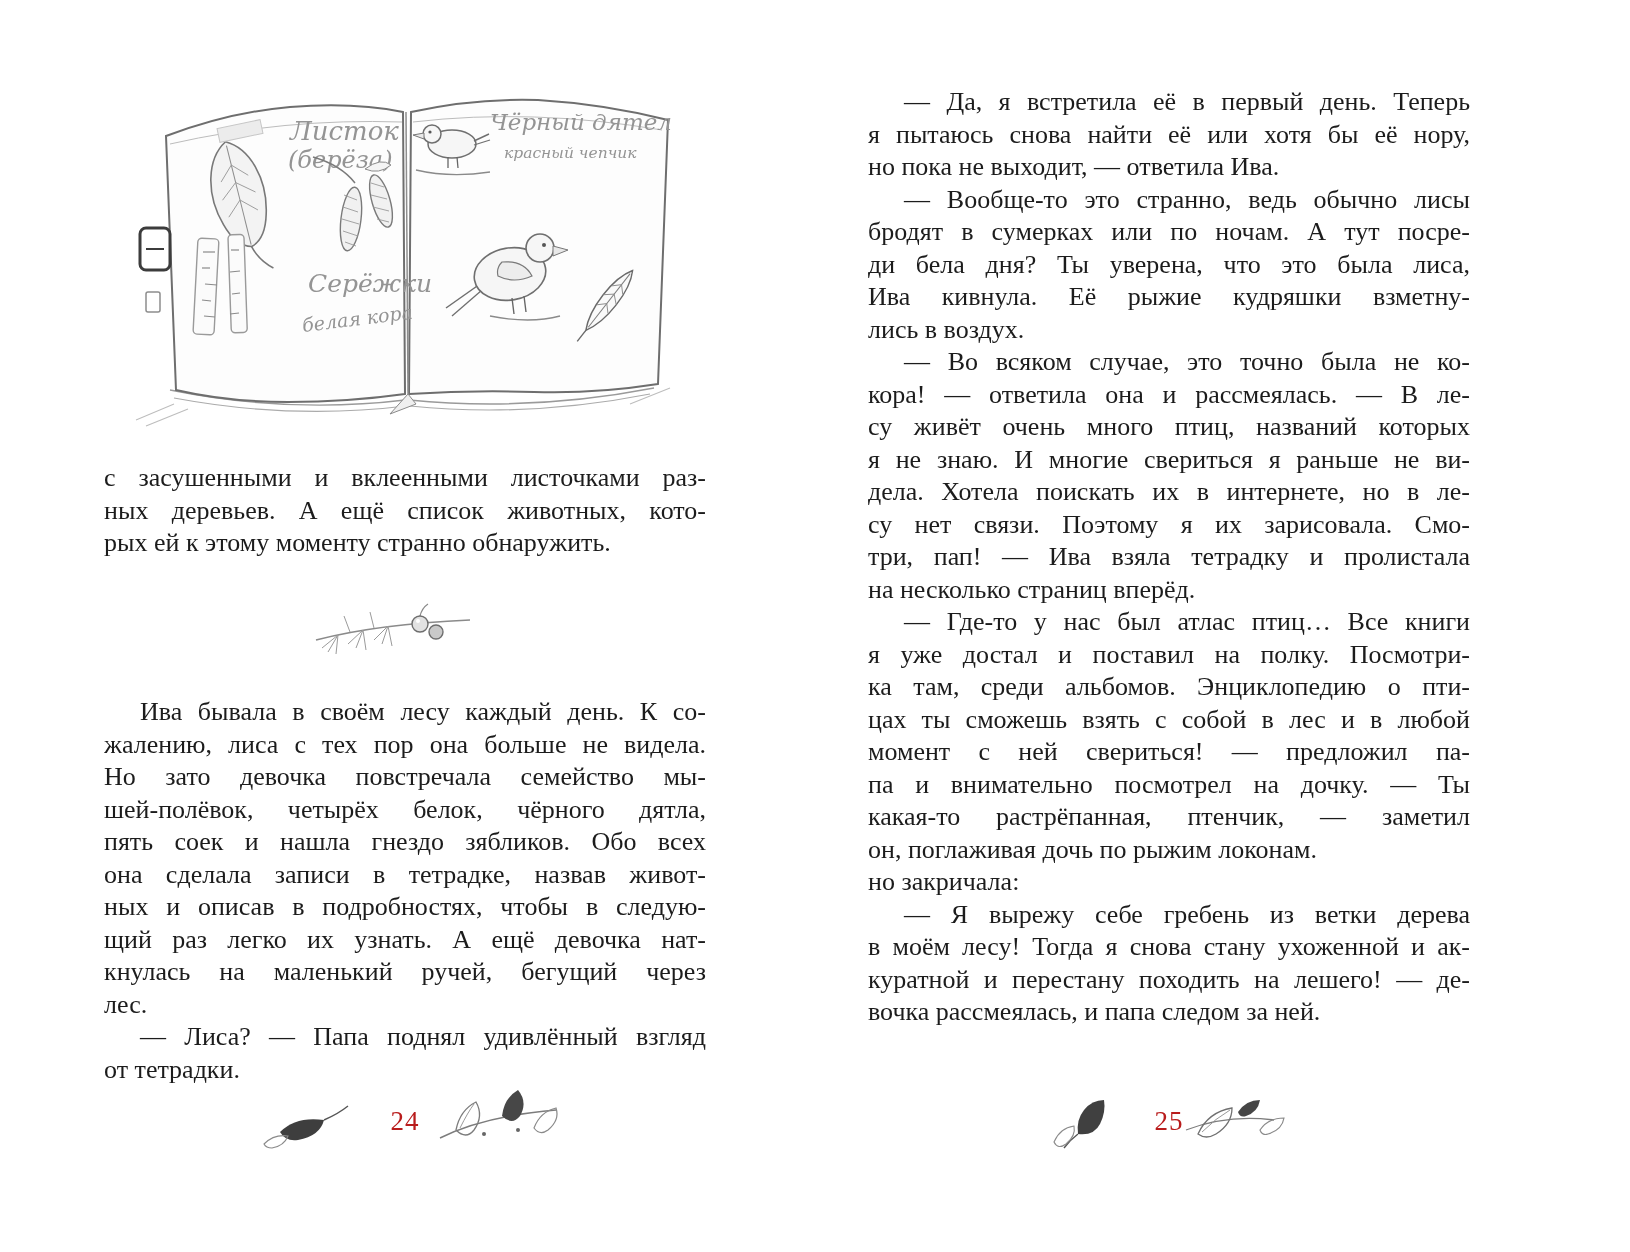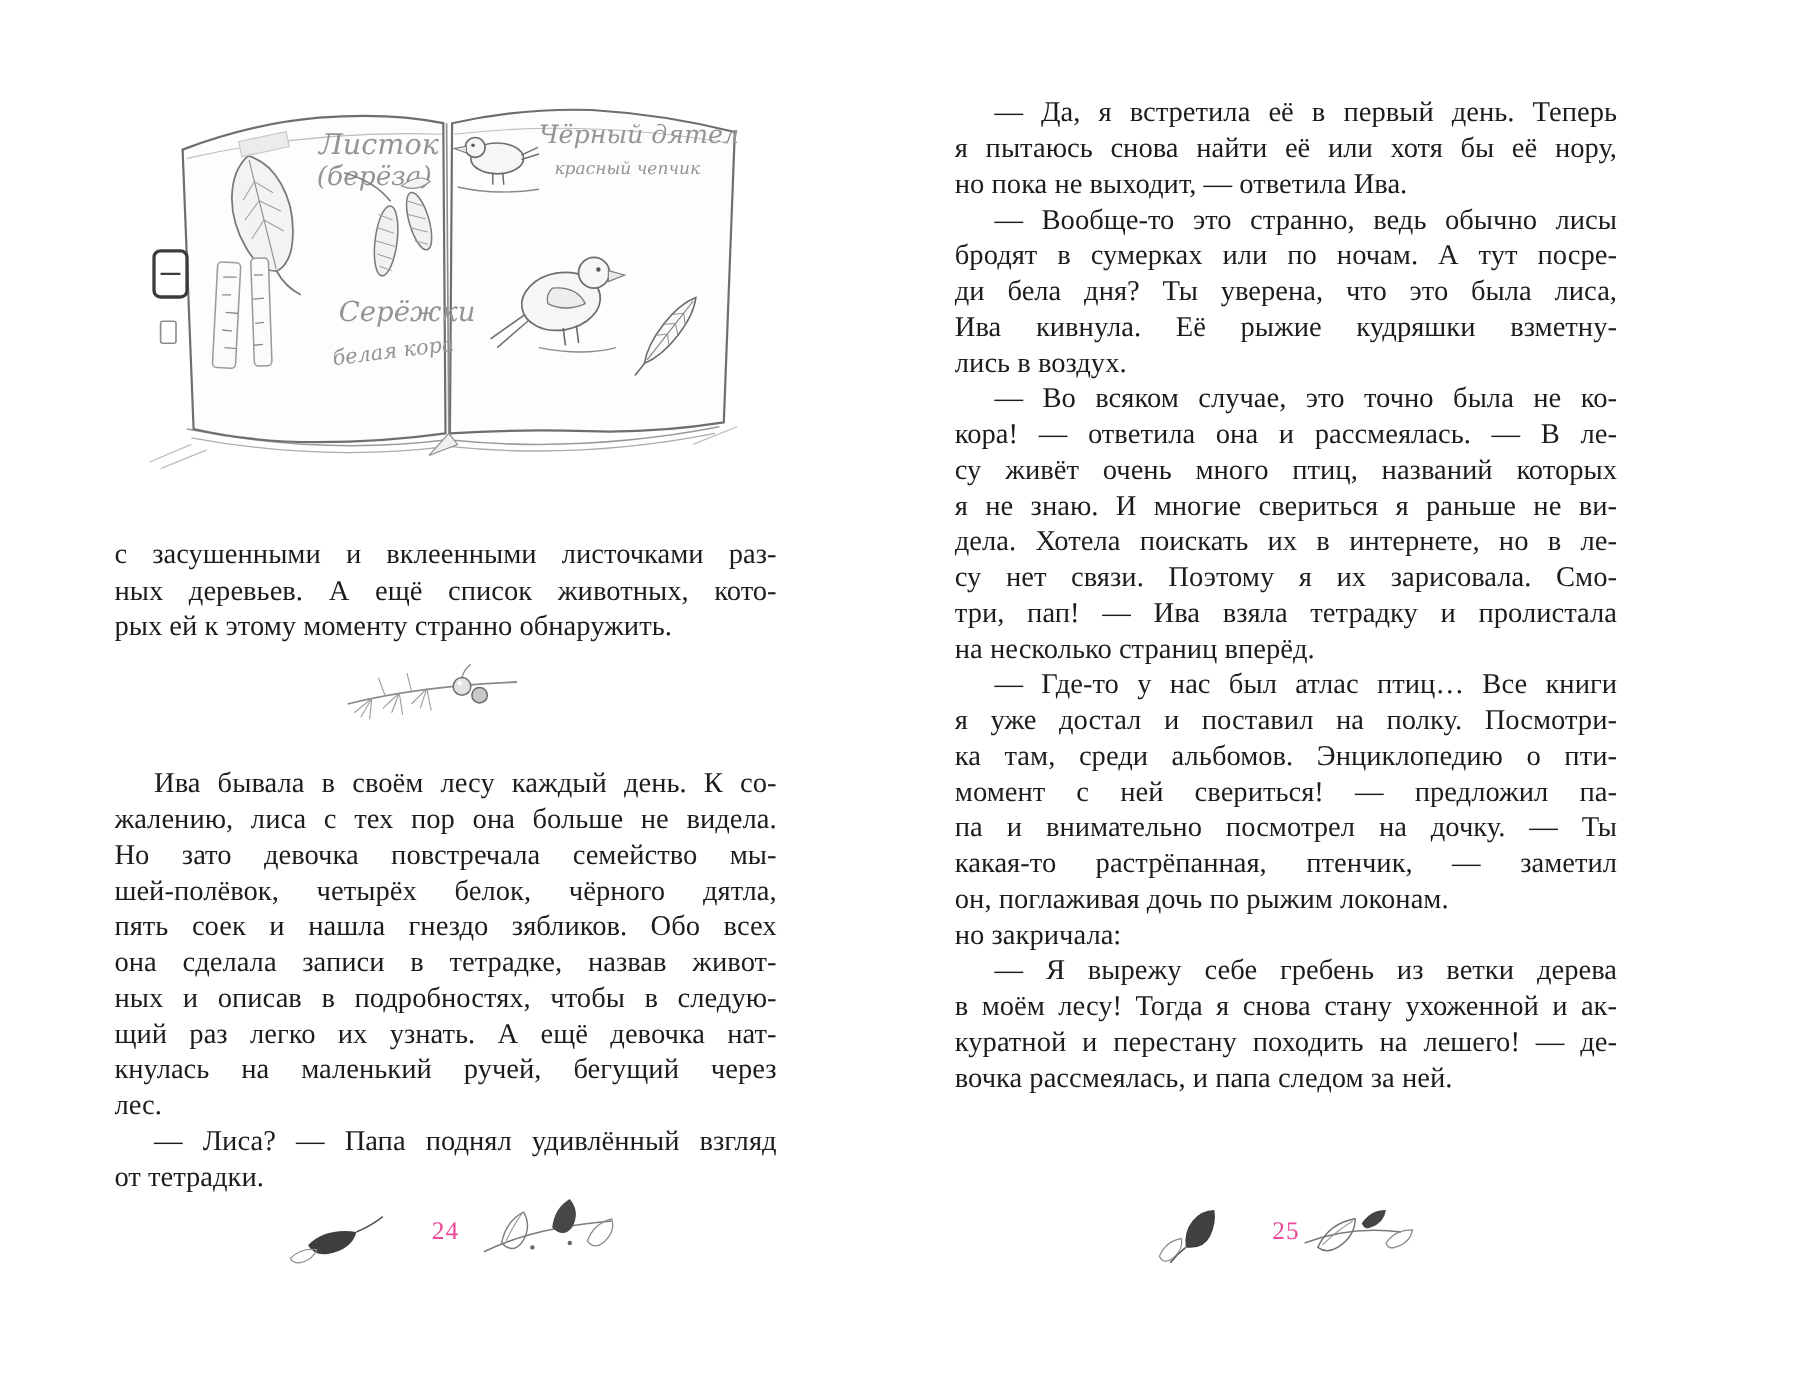--- a/index.html
+++ b/index.html
@@ -20,23 +20,23 @@
     line-height: 32.5px;
   }
   .para { margin: 0; }
   .line  { text-align: justify; max-height: 33px; overflow: hidden; }
   .line.just { text-align-last: justify; }
   .line.ind  { text-indent: 36px; }
   .pagenum-wrap {
     position: absolute;
     width: 602px;
     text-align: center;
-    font-size: 23px;
+    font-size: 27px;
     letter-spacing: 1px;
-    color: #ec4899;
+    color: #b91c1c;
   }
   svg.deco { position: absolute; }
   .sketch-label {
     font-family: "DejaVu Serif", serif;
     font-style: italic;
     fill: #949494;
   }
 </style>
 </head>
 <body>
@@ -168,21 +168,21 @@
           <line x1="0" y1="-10" x2="8" y2="-3"></line>
         <line x1="0" y1="2" x2="7" y2="9"></line>
           <line x1="0" y1="-22" x2="-7" y2="-15"></line>
         <line x1="0" y1="-10" x2="-8" y2="-3"></line>
           <line x1="0" y1="2" x2="-7" y2="9"></line>
       </g>
       <line x1="0" y1="36" x2="0" y2="50" stroke="#6a6a6a" stroke-width="1.4"></line>
     </g>
   </svg>
 
-  <div id="left-text-top" class="textcol" style="left:104px; top:488px;font-family:Liberation Serif, serif;">
+  <div id="left-text-top" class="textcol" style="left:104px; top:462px;font-family:Liberation Serif, serif;">
       <div class="para">
         <div class="line just">с засушенными и вклеенными листочками раз-</div>
         <div class="line just">ных деревьев. А ещё список животных, кото-</div>
         <div class="line">рых ей к этому моменту странно обнаружить.</div>
       </div>
     </div>
 
   <svg class="deco" style="left:308px; top:590px;" width="170" height="72" viewBox="0 0 170 72">
     <path d="M8,50 Q70,34 162,30" fill="none" stroke="#8a8a8a" stroke-width="1.6"></path>
     <g stroke="#9a9a9a" stroke-width="1">
@@ -245,20 +245,21 @@
         <div class="line just">я не знаю. И многие свериться я раньше не ви-</div>
         <div class="line just">дела. Хотела поискать их в интернете, но в ле-</div>
         <div class="line just">су нет связи. Поэтому я их зарисовала. Смо-</div>
         <div class="line just">три, пап! — Ива взяла тетрадку и пролистала</div>
         <div class="line">на несколько страниц вперёд.</div>
       </div>
       <div class="para">
         <div class="line just ind">— Где-то у нас был атлас птиц… Все книги</div>
         <div class="line just">я уже достал и поставил на полку. Посмотри-</div>
         <div class="line just">ка там, среди альбомов. Энциклопедию о пти-</div>
+        <div class="line just">цах ты сможешь взять с собой в лес и в любой</div>
         <div class="line just">момент с ней свериться! — предложил па-</div>
         <div class="line just">па и внимательно посмотрел на дочку. — Ты</div>
         <div class="line just">какая-то растрёпанная, птенчик, — заметил</div>
         <div class="line">он, поглаживая дочь по рыжим локонам.</div>
       </div>
       <div class="para">
         <div class="line">но закричала:</div>
       </div>
       <div class="para">
         <div class="line just ind">— Я вырежу себе гребень из ветки дерева</div>

